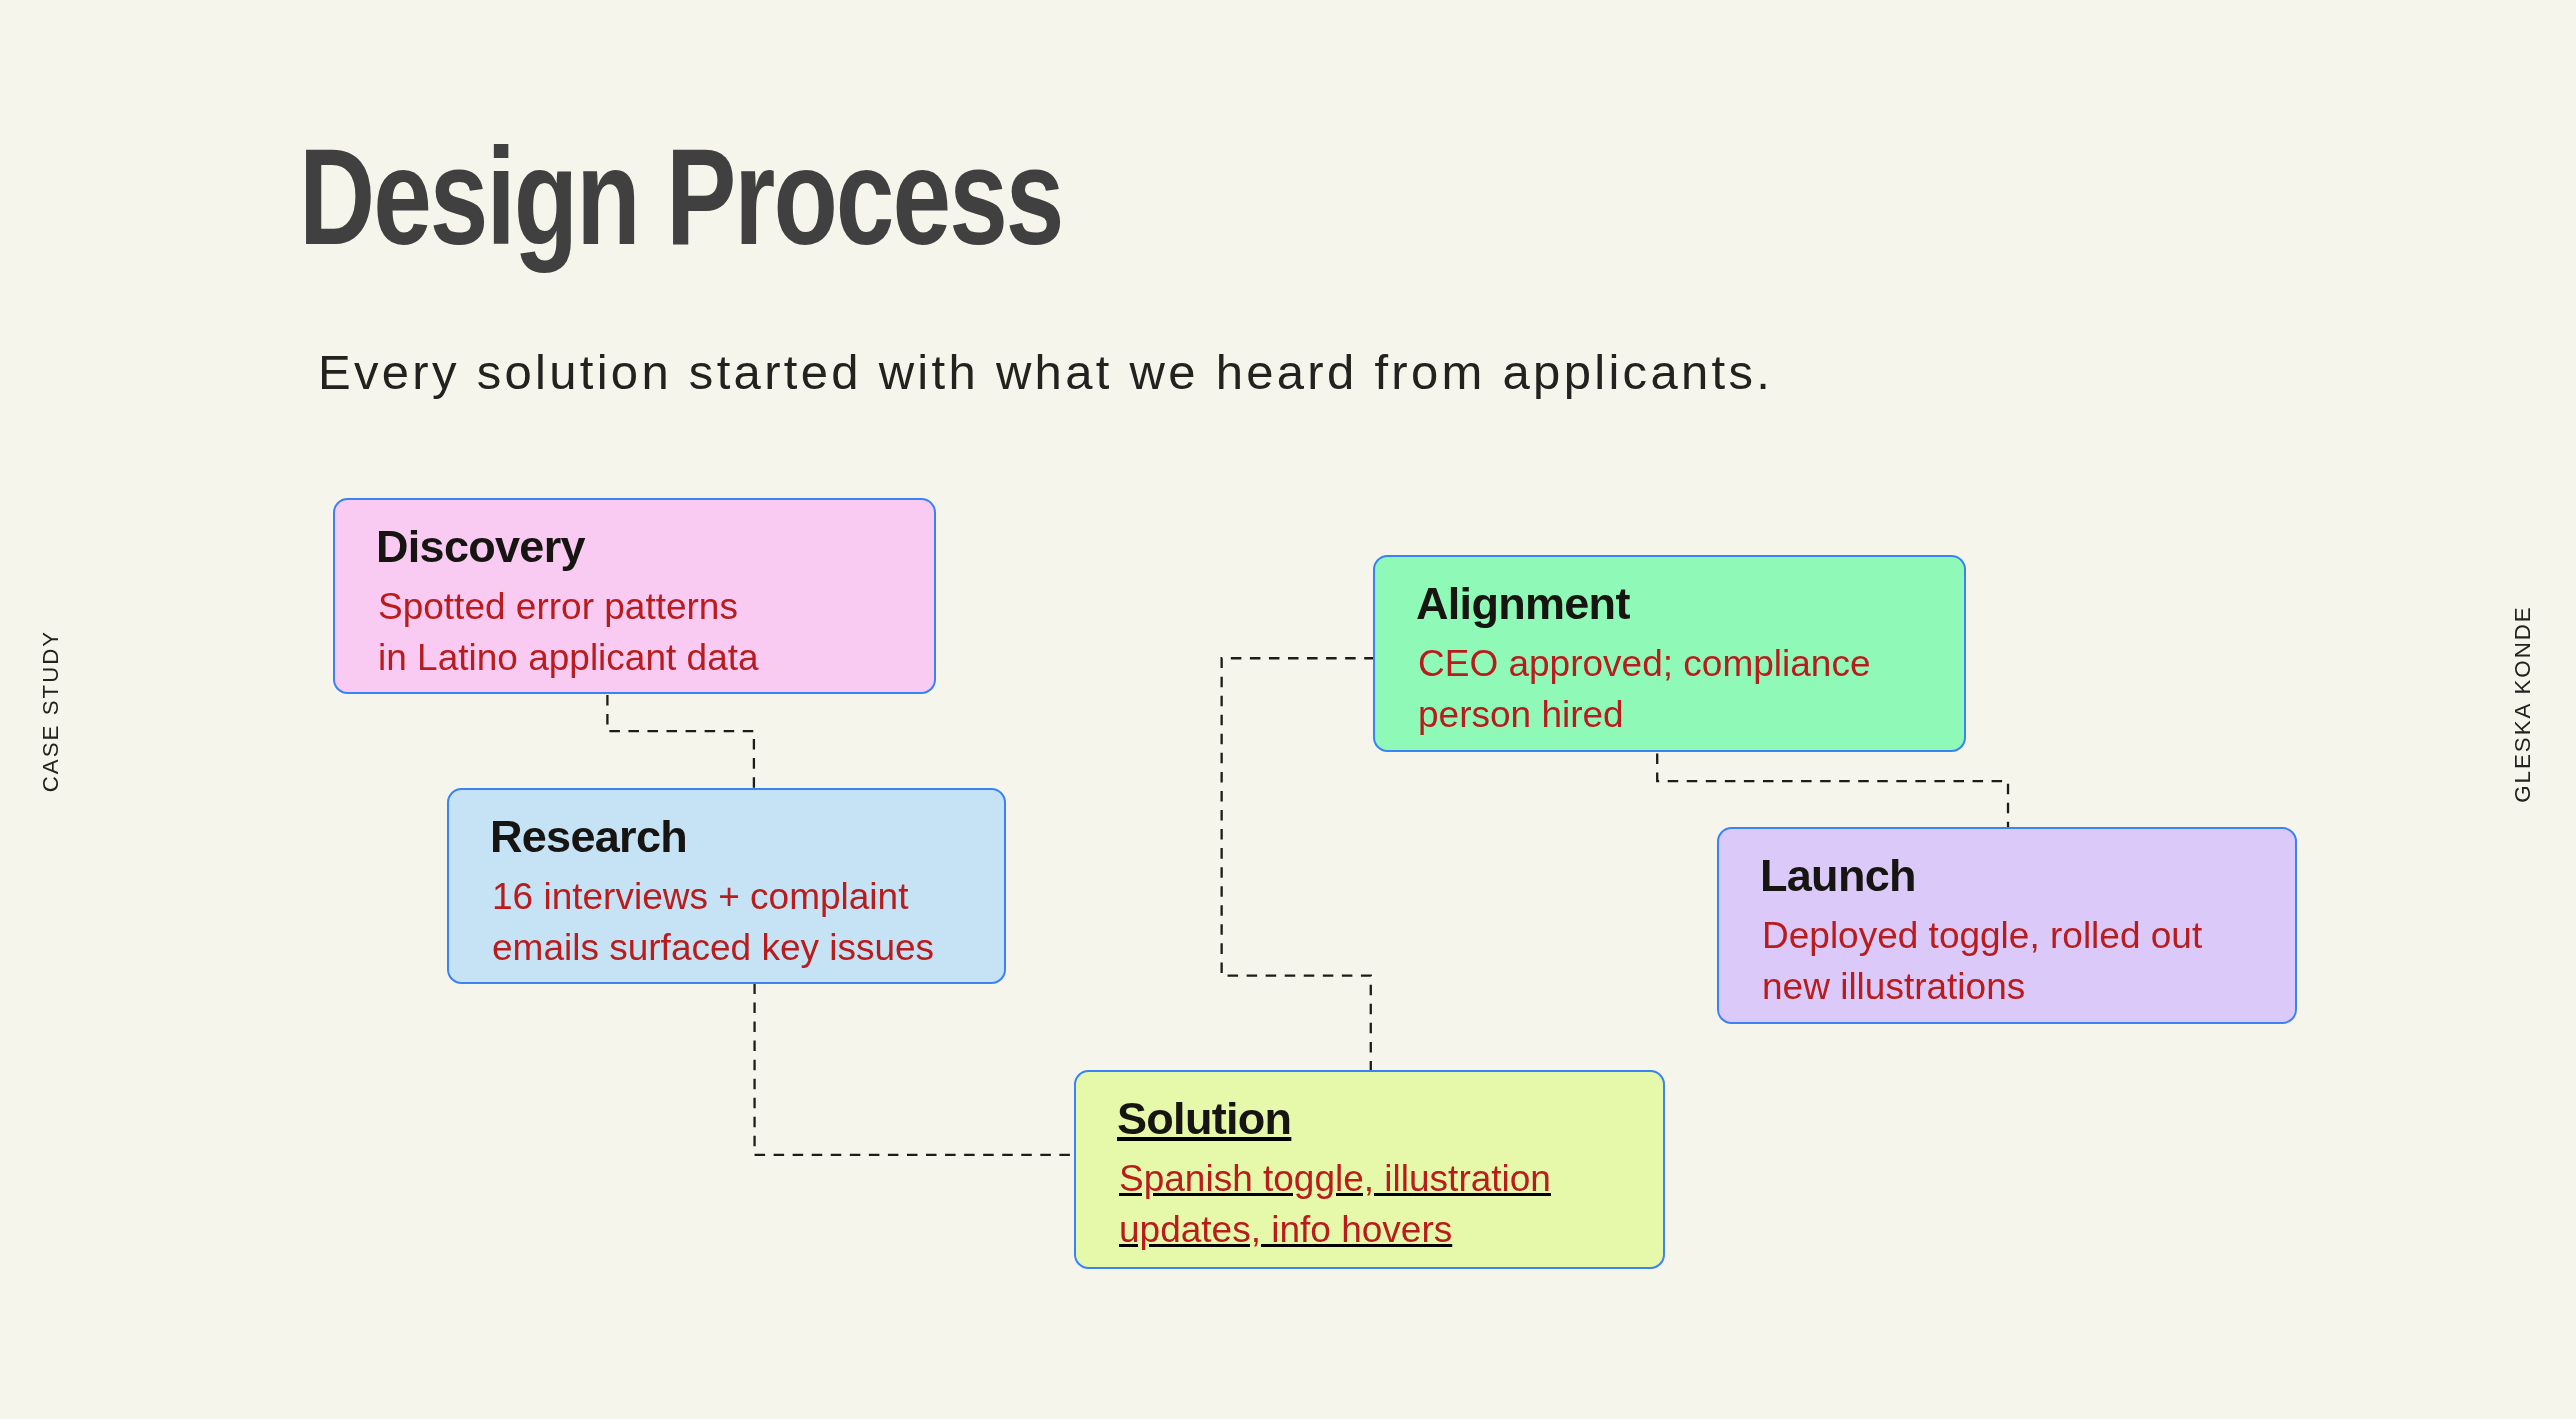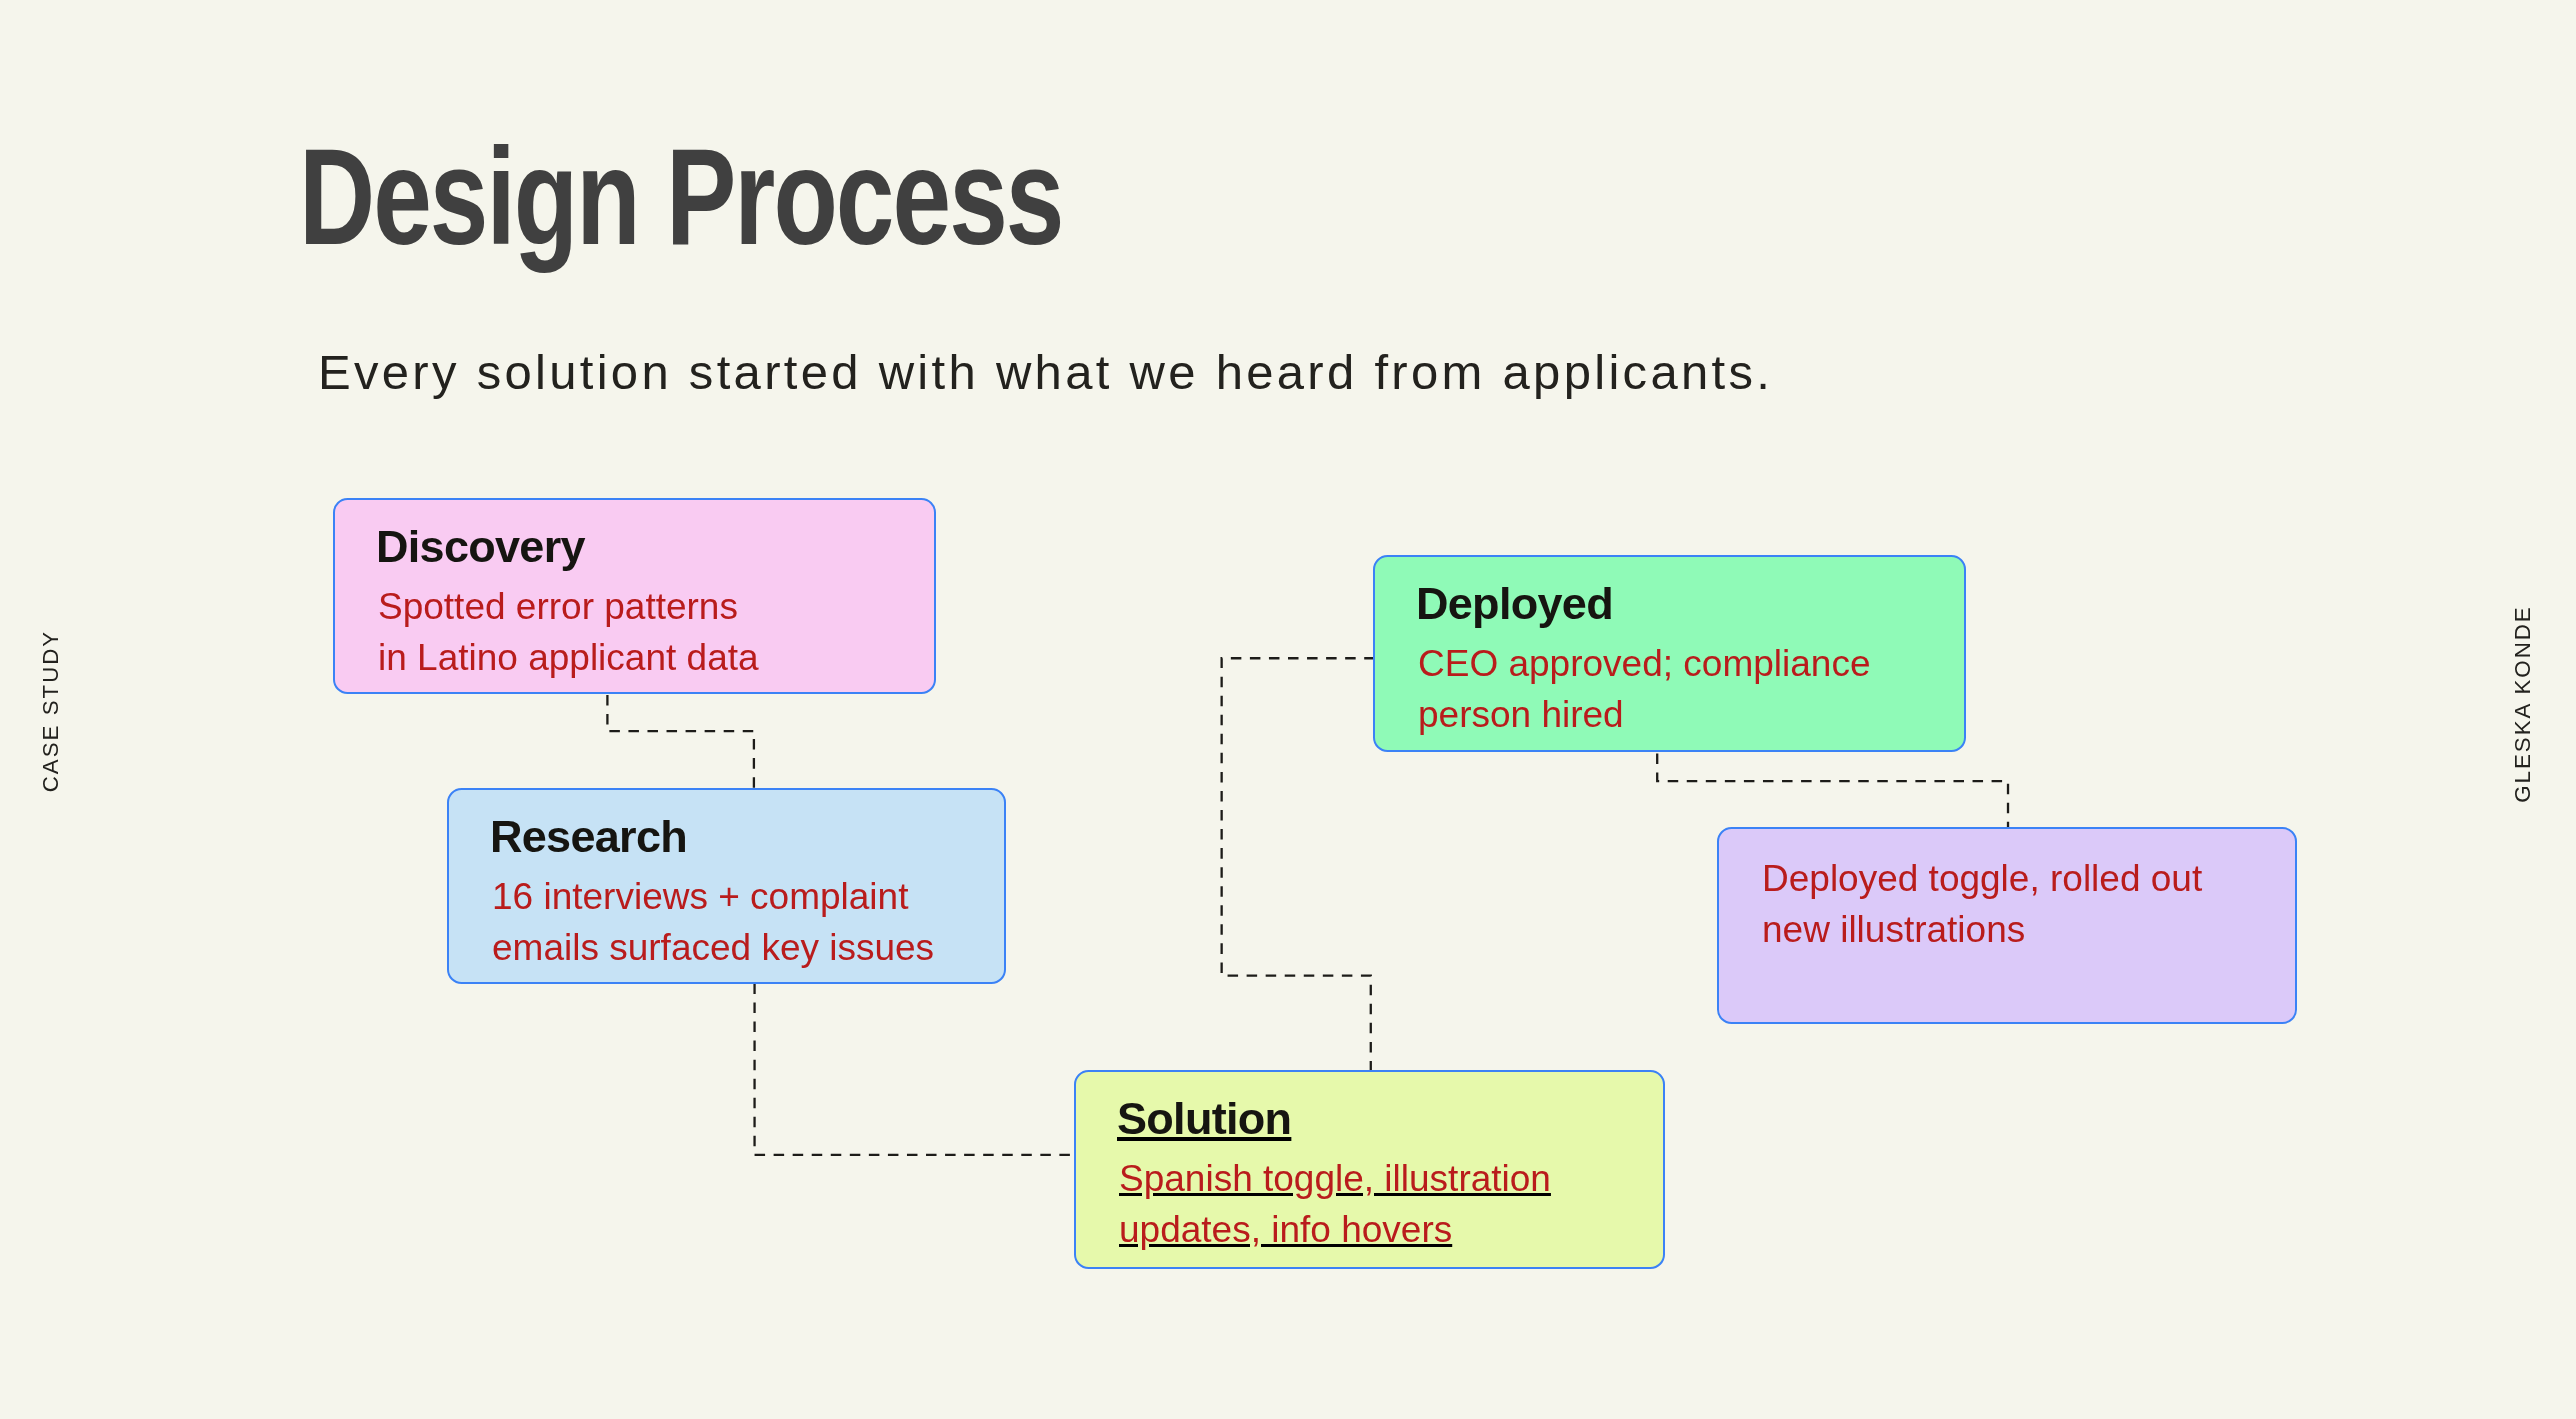--- a/index.html
+++ b/index.html
@@ -134,24 +134,25 @@
 emails surfaced key issues</p>
   </section>
 
   <section class="card card-solution" style="background-color: rgb(230, 249, 171);">
     <h2 class="card-title">Solution</h2>
     <p class="card-body">Spanish toggle, illustration
 updates, info hovers</p>
   </section>
 
   <section class="card card-alignment" style="background-color: rgb(143, 250, 183);">
-    <h2 class="card-title">Deployed</h2>
+    <h2 class="card-title">Alignment</h2>
     <p class="card-body">CEO approved; compliance
 person hired</p>
   </section>
 
   <section class="card card-launch" style="background-color: rgb(219, 201, 249);">
+    <h2 class="card-title">Launch</h2>
     <p class="card-body">Deployed toggle, rolled out
 new illustrations</p>
   </section>
 
 </div>
 
 
 </body></html>

